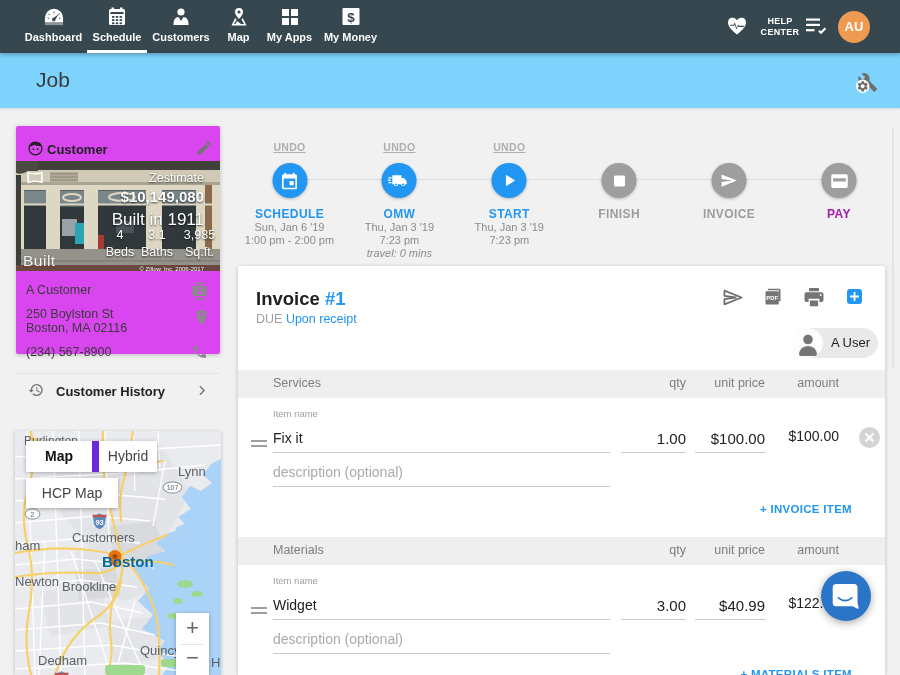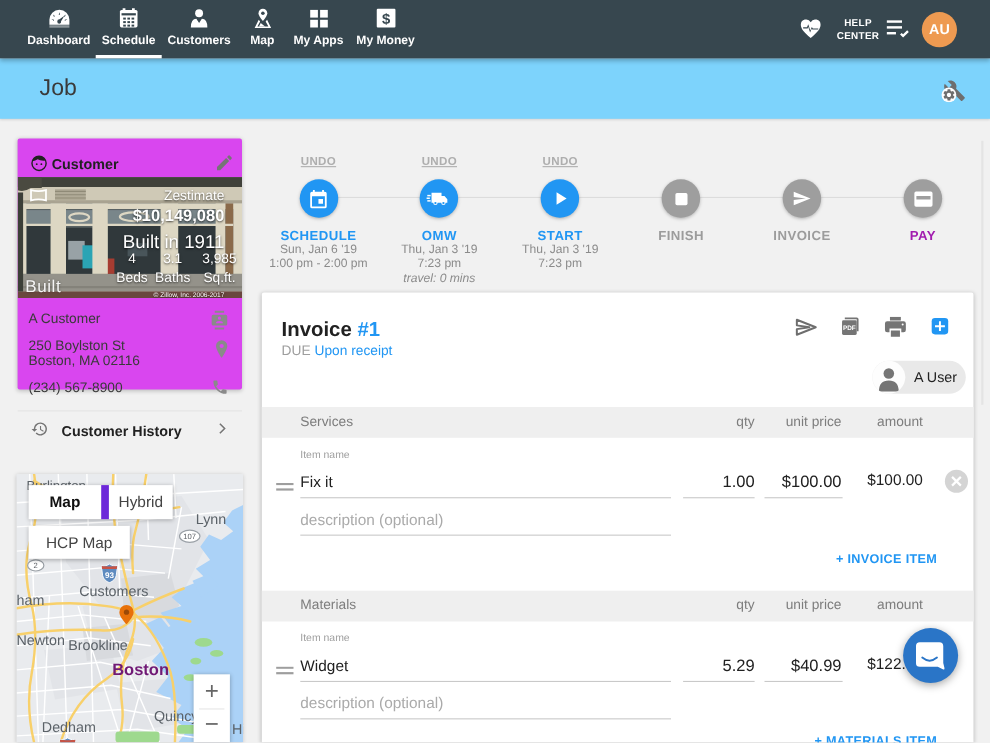--- a/index.html
+++ b/index.html
@@ -323,21 +323,21 @@
         <ellipse cx="182" cy="163" rx="6" ry="3"></ellipse>
         <ellipse cx="163" cy="170" rx="5" ry="3"></ellipse>
         <ellipse cx="158" cy="185" rx="6" ry="3"></ellipse>
         <rect x="146" y="228" width="26" height="8" rx="3"></rect>
         <rect x="90" y="234" width="40" height="10" rx="3"></rect>
       </g>
   </svg>
   <span class="maplabel" style="left:9px; top:3px; font-size:12px;">Burlington</span>
   <span class="maplabel" style="left:163px; top:33px; font-size:13px;">Lynn</span>
   <span class="maplabel" style="left:57px; top:99px; font-size:13px;">Customers</span>
-  <span class="maplabel" style="left:87px; top:122px; font-size:15px; font-weight:bold; color:#701a75;margin-top:48px;">Boston</span>
+  <span class="maplabel" style="left:87px; top:122px; font-size:15px; font-weight:bold; color:#0369a1;">Boston</span>
   <span class="maplabel" style="left:47px; top:148px; font-size:13px;">Brookline</span>
   <span class="maplabel" style="left:0px; top:143px; font-size:13px;">Newton</span>
   <span class="maplabel" style="left:0px; top:107px; font-size:13px;">ham</span>
   <span class="maplabel" style="left:23px; top:222px; font-size:13px;">Dedham</span>
   <span class="maplabel" style="left:125px; top:212px; font-size:13px;">Quincy</span>
   <span class="maplabel" style="left:196px; top:224px; font-size:13px;">Hi</span>
   
   <svg style="position:absolute; left:76px; top:81px;" width="17" height="18" viewBox="0 0 20 22">
       <path d="M10 1 C13 3 17 3.5 19 3 L17.5 14 C16 19 12 21 10 21.5 C8 21 4 19 2.5 14 L1 3 C3 3.5 7 3 10 1 Z" fill="#5e8bbf" stroke="#fff" stroke-width="1"></path>
       <path d="M1.4 3.1 C5 3.8 15 3.8 18.6 3.1 L18.2 6.5 L1.8 6.5 Z" fill="#c65446"></path>
@@ -490,21 +490,21 @@
     <span style="position:absolute; left:462px; top:6px; width:65px; text-align:right;">unit price</span>
     <span style="position:absolute; left:546px; top:6px; width:55px; text-align:right;">amount</span>
   </div>
   <div style="position:absolute; left:13px; top:335px;"><svg width="16" height="8" viewBox="0 0 16 8">
         <rect y="0" width="16" height="2" fill="#9e9e9e"></rect>
         <rect y="5" width="16" height="2" fill="#9e9e9e"></rect>
       </svg></div>
   <span class="itemlabel" style="left:35px; top:309px;">Item name</span>
   <span class="itemtxt" style="left:35px; top:331px;">Widget</span>
   <div class="uline" style="left:35px; top:353px; width:337px;"></div>
-  <span class="num" style="left:348px; top:331px; width:100px;">5.29</span>
+  <span class="num" style="left:348px; top:331px; width:100px;">3.00</span>
   <div class="uline" style="left:383px; top:353px; width:65px;"></div>
   <span class="num" style="left:427px; top:331px; width:100px;">$40.99</span>
   <div class="uline" style="left:457px; top:353px; width:71px;"></div>
   <span class="num" style="left:501px; top:329px; width:100px; font-size:14px;">$122.97</span>
   <span class="desc" style="left:35px; top:365px;">description (optional)</span>
   <div class="uline" style="left:35px; top:387px; width:337px;"></div>
   <span class="addlink" style="right:33px; top:402px;">+ MATERIALS ITEM</span>
 </div>
 
 <div style="position:absolute; left:892px; top:128px; width:2px; height:240px; background:#e4e4e4; z-index:5;"></div>

